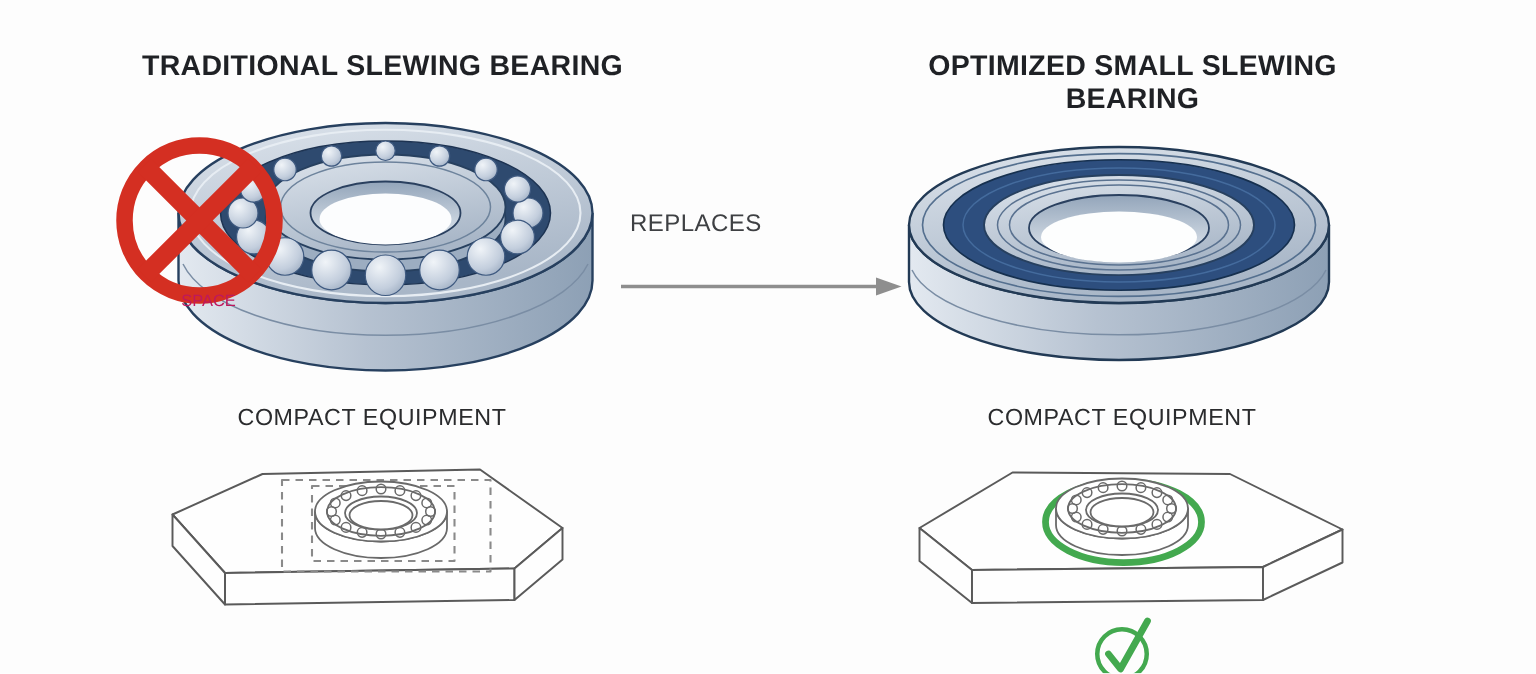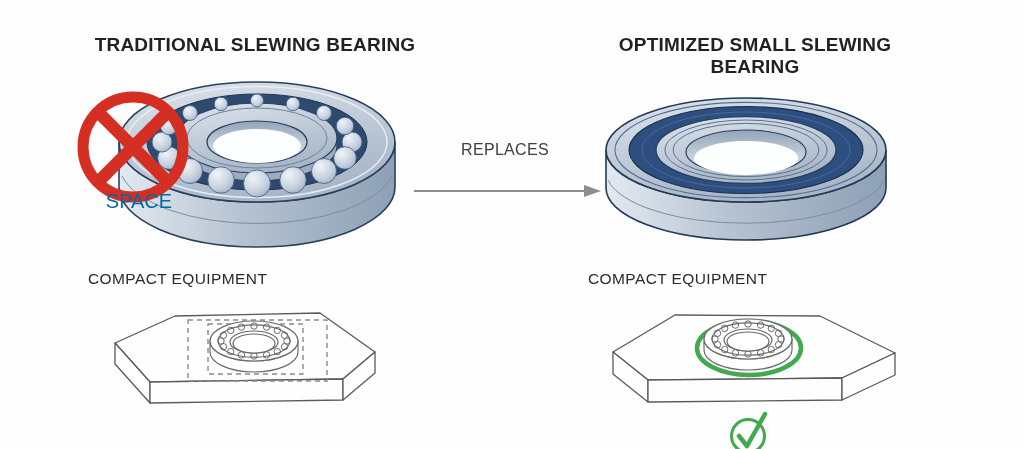--- a/index.html
+++ b/index.html
@@ -6,29 +6,29 @@
   .canvas{
     position:relative;width:1024px;height:449px;background:#fdfdfd;
     font-family:"Liberation Sans", sans-serif;overflow:hidden;
   }
   .abs{position:absolute;}
   .title{
     width:360px;text-align:center;font-size:19px;font-weight:700;
     color:#1f2125;letter-spacing:.2px;
   }
   .sub-label{
-    width:320px;font-size:15.5px;font-weight:500;
+    width:320px;text-align:center;font-size:15.5px;font-weight:500;
     color:#2a2b2d;letter-spacing:.4px;
   }
   .constraint{
-    width:160px;text-align:center;font-size:20px;font-weight:500;
-    color:#0369a1;line-height:19px;z-index:5;
+    width:160px;text-align:center;font-size:11px;font-weight:500;
+    color:#be185d;line-height:19px;z-index:5;
   }
   .transition-label{
-    width:170px;text-align:center;font-size:16px;font-weight:400;
+    width:170px;font-size:16px;font-weight:400;
     color:#3e4043;line-height:20px;letter-spacing:.3px;
   }
   .line{display:block;}
 </style>
 </head>
 <body>
 
 <div class="canvas">
 
   <div class="abs title" style="left:75px;top:34px;">TRADITIONAL SLEWING BEARING</div>

